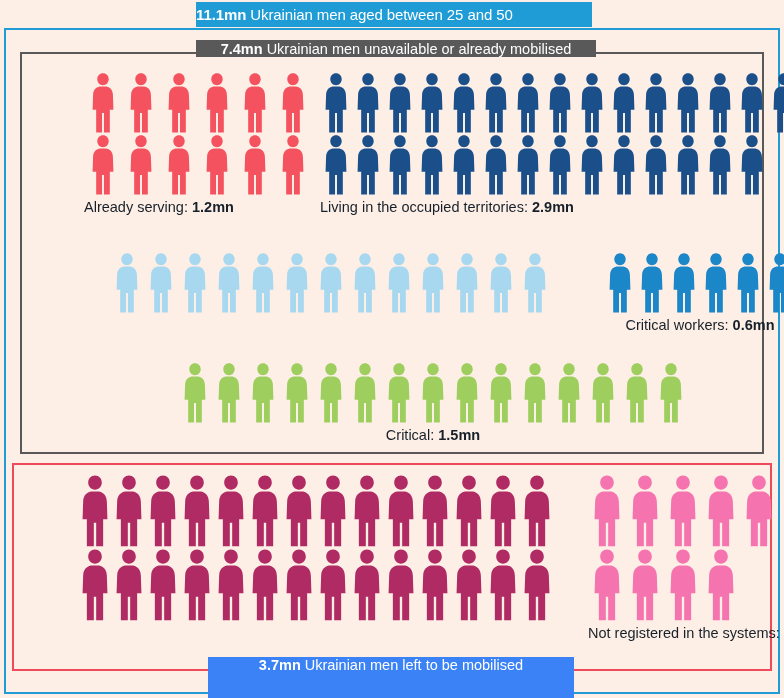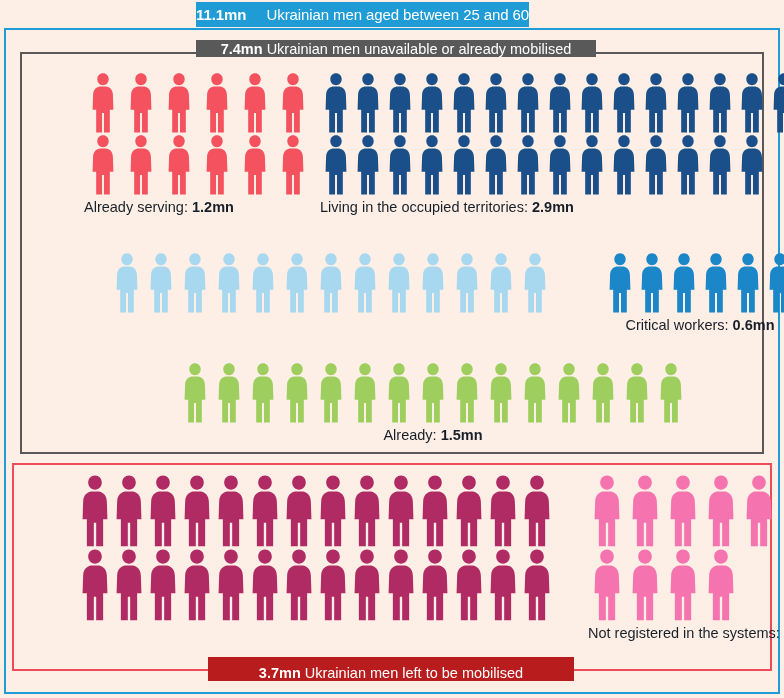--- a/index.html
+++ b/index.html
@@ -14,27 +14,27 @@
     height: 698px;
     background: #fdefe6;
     overflow: hidden;
   }
 
   
   .top-banner {
     position: absolute;
     left: 196px;
     top: 2px;
-    width: 333px;
+    width: 396px;
     height: 25px;
     background: #1f9cd6;
     color: #ffffff;
     display: flex;
     align-items: center;
-    justify-content: space-between;
+    justify-content: flex-start;
     font-size: 15px;
     letter-spacing: -0.1px;
     white-space: nowrap;
   }
   .top-banner b { font-weight: bold; margin-right: 4px; }
 
   
   .outer-frame {
     position: absolute;
     left: 4px;
@@ -80,25 +80,25 @@
     width: 760px;
     height: 208px;
     border: 2px solid #ef4a5a;
     background: transparent;
   }
   .red-banner {
     position: absolute;
     left: 208px;
     top: 657px;
     width: 366px;
-    height: 24px;
-    background: #b91c1c;
+    height: 42px;
+    background: #3b82f6;
     color: #ffffff;
     display: flex;
-    align-items: flex-end;
+    align-items: flex-start;
     justify-content: center;
     font-size: 14.5px;
     white-space: nowrap;
   }
   .red-banner b { font-weight: bold; margin-right: 4px; }
 
   
   .group { position: absolute; margin-left: 48px; }
   .rows { display: flex; flex-direction: column; }
   .row { display: flex; flex-direction: row; }
@@ -114,21 +114,21 @@
   .cap-left { text-align: left; }
   .cap-right { text-align: center; }
 </style>
 </head>
 <body>
 
 <div id="page">
 
   <div class="top-banner">
     <b>11.1mn</b>
-      <span>Ukrainian men aged between 25 and 60</span>
+      <span>Ukrainian men aged between 25 and 50</span>
   </div>
 
   <div class="outer-frame"></div>
 
   <div class="grey-box"></div>
   <div class="grey-banner">
     <b>7.4mn</b>
       <span>Ukrainian men unavailable or already mobilised</span>
   </div>
 
@@ -403,21 +403,21 @@
           </svg>
           <svg width="34" height="62" viewBox="0 0 40 100" class="fig">
             <path fill="#9ecf5e" d="M20 2 C14.7 2 10.8 6.2 10.8 11.6 C10.8 17 14.7 21.2 20 21.2 C25.3 21.2 29.2 17 29.2 11.6 C29.2 6.2 25.3 2 20 2 Z M14.5 23.5 C8.0 24.8 4.2 29.8 4.0 37.0 L3.2 61.0 L9.0 61.0 L9.0 97.5 L18.4 97.5 L18.4 66.0 L21.6 66.0 L21.6 97.5 L31.0 97.5 L31.0 61.0 L36.8 61.0 L36.0 37.0 C35.8 29.8 32.0 24.8 25.5 23.5 Z"></path>
           </svg>
           <svg width="34" height="62" viewBox="0 0 40 100" class="fig">
             <path fill="#9ecf5e" d="M20 2 C14.7 2 10.8 6.2 10.8 11.6 C10.8 17 14.7 21.2 20 21.2 C25.3 21.2 29.2 17 29.2 11.6 C29.2 6.2 25.3 2 20 2 Z M14.5 23.5 C8.0 24.8 4.2 29.8 4.0 37.0 L3.2 61.0 L9.0 61.0 L9.0 97.5 L18.4 97.5 L18.4 66.0 L21.6 66.0 L21.6 97.5 L31.0 97.5 L31.0 61.0 L36.8 61.0 L36.0 37.0 C35.8 29.8 32.0 24.8 25.5 23.5 Z"></path>
           </svg>
         </div>
       </div>
     <div class="caption cap-center">
-      <span>Already:</span> <b>1.5mn</b>
+      <span>Critical:</span> <b>1.5mn</b>
     </div>
   </div>
 
   <div class="group" style="left:30px; top:474px;">
     <div class="rows">
         <div class="row">
           <svg width="34" height="74" viewBox="0 0 40 100" class="fig">
             <path fill="#b02a64" d="M20 2 C14.7 2 10.8 6.2 10.8 11.6 C10.8 17 14.7 21.2 20 21.2 C25.3 21.2 29.2 17 29.2 11.6 C29.2 6.2 25.3 2 20 2 Z M14.5 23.5 C8.0 24.8 4.2 29.8 4.0 37.0 L3.2 61.0 L9.0 61.0 L9.0 97.5 L18.4 97.5 L18.4 66.0 L21.6 66.0 L21.6 97.5 L31.0 97.5 L31.0 61.0 L36.8 61.0 L36.0 37.0 C35.8 29.8 32.0 24.8 25.5 23.5 Z"></path>
           </svg>
           <svg width="34" height="74" viewBox="0 0 40 100" class="fig">

